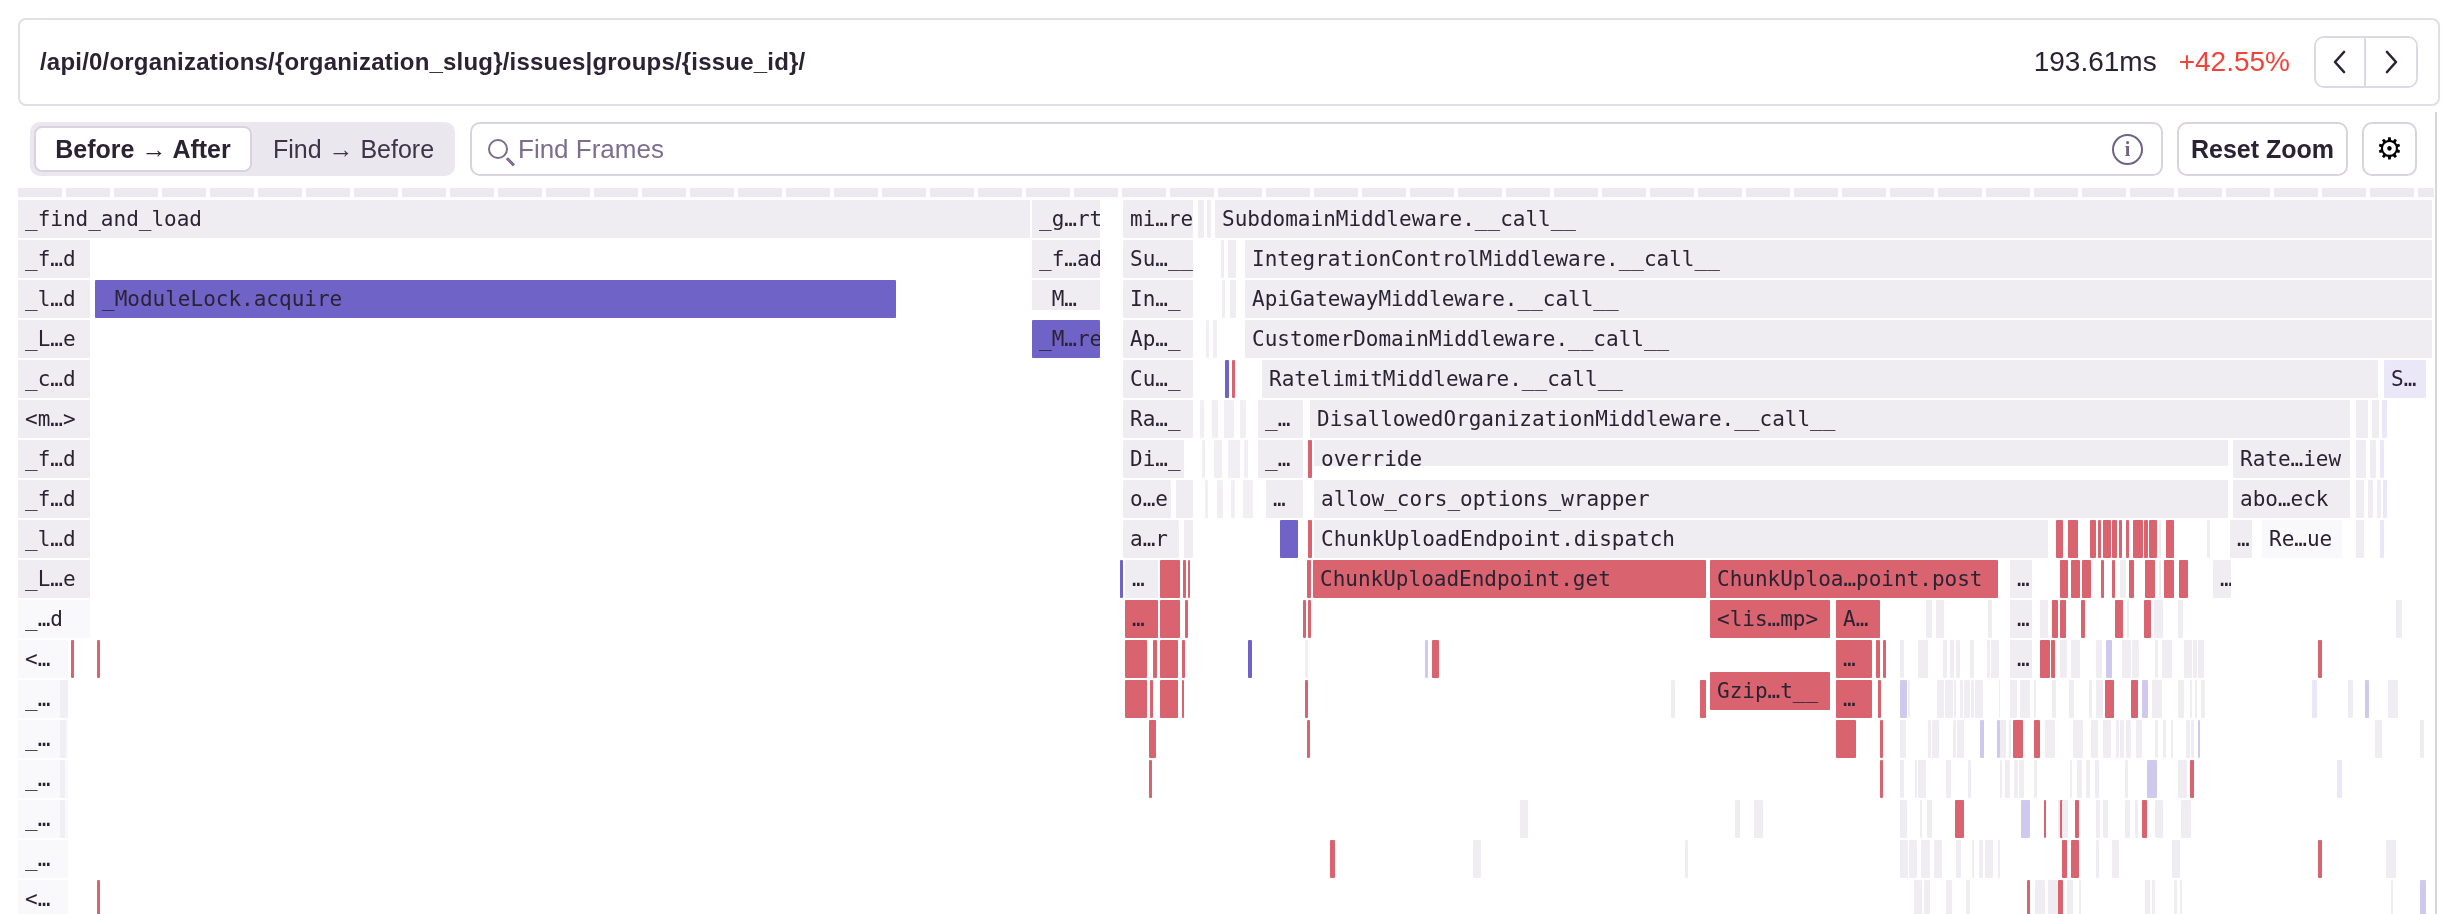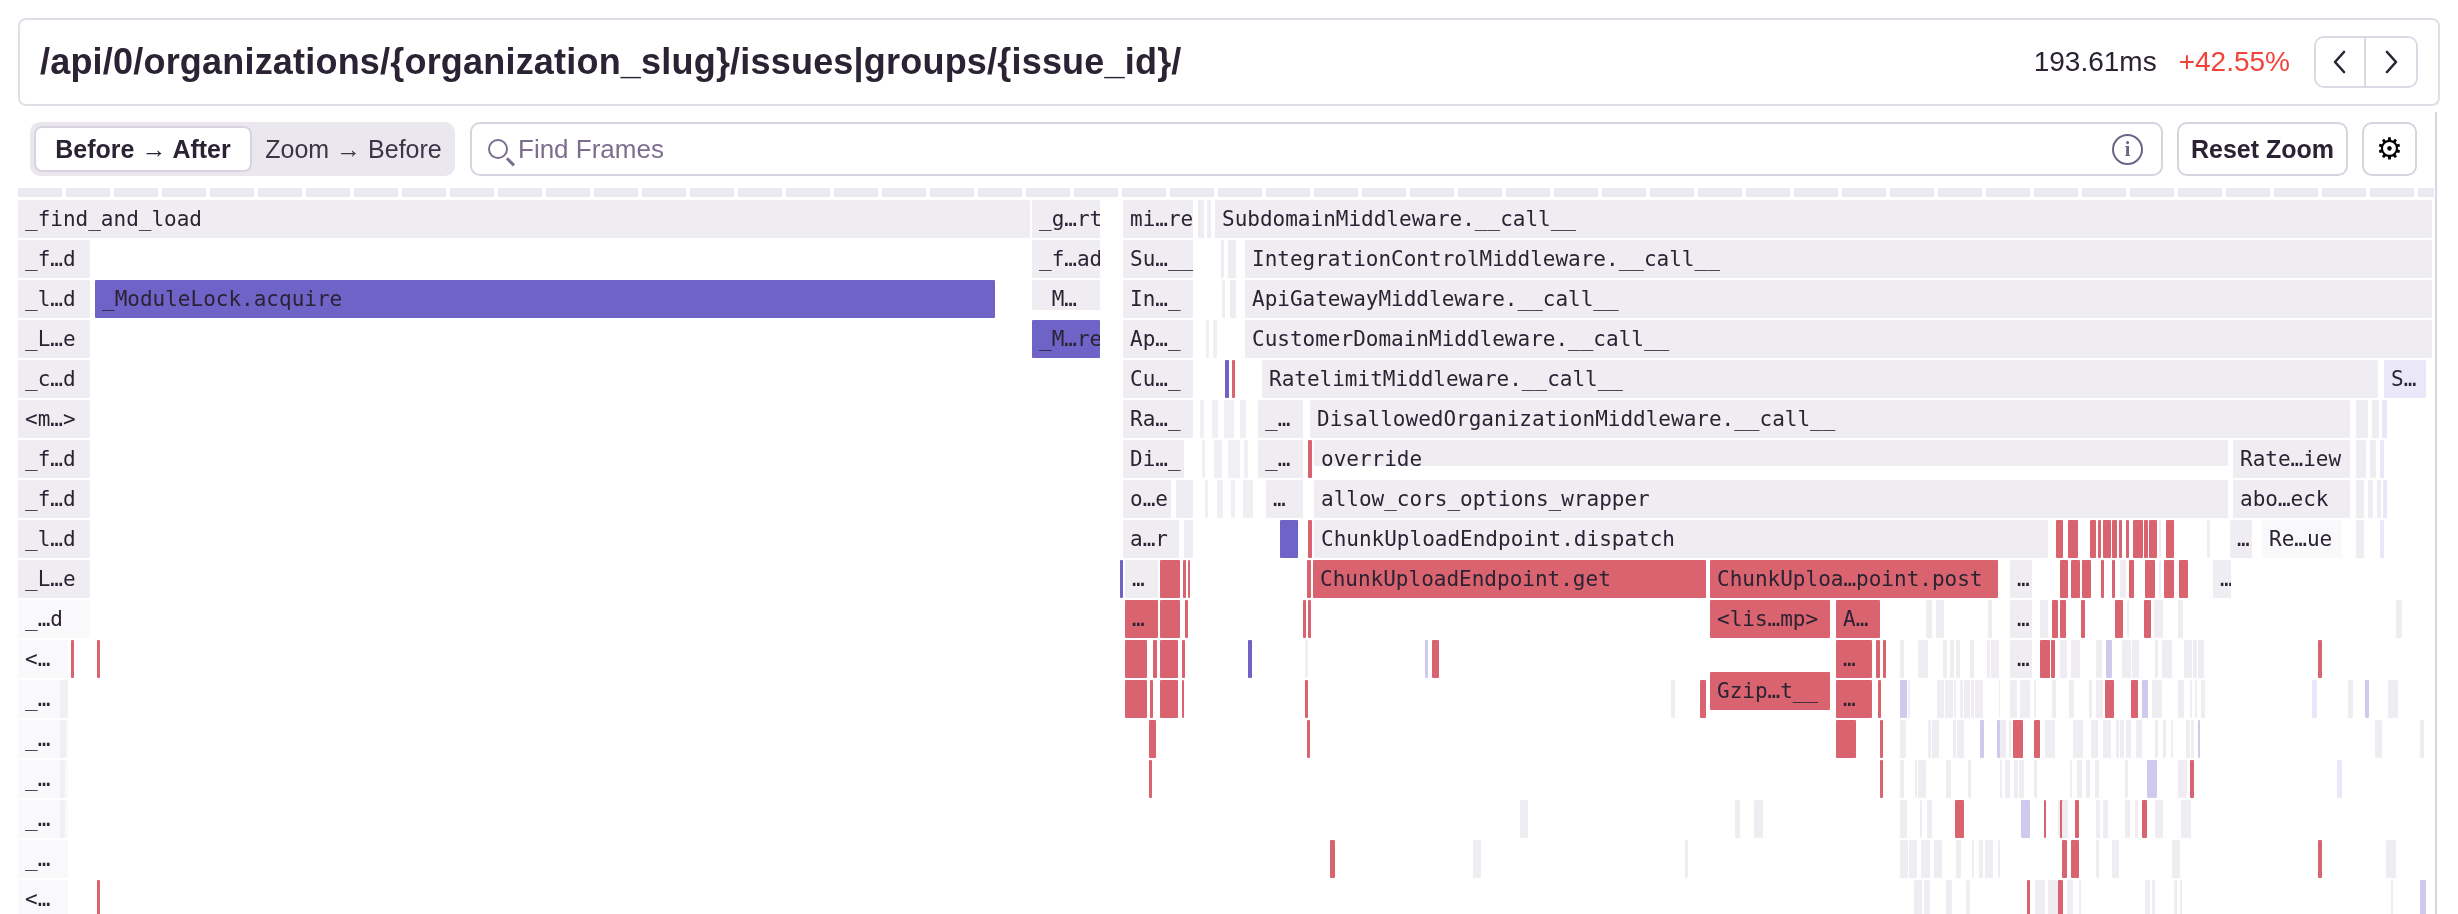--- a/index.html
+++ b/index.html
@@ -4,21 +4,21 @@
 <style>
   * { margin:0; padding:0; box-sizing:border-box; }
   html,body { width:2458px; height:914px; background:#ffffff; overflow:hidden;
               font-family:"Liberation Sans", sans-serif; color:#2b2233; }
   .abs { position:absolute; }
 
   
   #title-bar { left:18px; top:18px; width:2422px; height:88px;
                border:2px solid #e2dee8; border-radius:8px; background:#fff;
                display:flex; align-items:center; }
-  #page-title { margin-left:20px; font-size:36px; font-weight:600; letter-spacing:.2px;
+  #page-title { margin-left:20px; font-size:24px; font-weight:600; letter-spacing:.2px;
                 white-space:nowrap; overflow:hidden; flex:1 1 auto; }
   #duration { font-size:28px; font-weight:400; margin-right:22px; }
   #delta { font-size:28px; margin-right:24px; }
   .pager { display:flex; border:2px solid #dcd8e4; border-radius:10px; overflow:hidden;
            margin-right:20px; background:#fff; }
   .pager button { width:50px; height:48px; background:#fff; border:none; cursor:pointer;
                   display:flex; align-items:center; justify-content:center; }
   .pager button:first-child { border-right:2px solid #dcd8e4; }
 
   
@@ -71,21 +71,21 @@
     <button title="Next">
       <svg width="20" height="26" viewBox="0 0 20 26">
           <path d="M6 3 L15 13 L6 23" fill="none" stroke="#2b2233" stroke-width="2.6" stroke-linecap="round" stroke-linejoin="round"></path>
         </svg>
     </button>
   </div>
 </div>
 
 <div class="abs" id="seg">
   <div id="seg-active">Before → After</div>
-  <div id="seg-inactive">Zoom → Before</div>
+  <div id="seg-inactive">Find → Before</div>
 </div>
 
 <div class="abs" id="search-box">
   <span class="magnifier"></span>
   <span id="search-placeholder">Find Frames</span>
   <span id="info-icon">i</span>
 </div>
 
 <button class="abs" id="reset-zoom">Reset Zoom</button>
 <button class="abs" id="gear-btn"><span>⚙</span></button>
@@ -98,21 +98,21 @@
     <div class="frame nolab" style="left: 1198px; top: 200px; width: 6px; height: 38px; background: rgb(239, 237, 242);"></div>
     <div class="frame nolab" style="left: 1207px; top: 200px; width: 4px; height: 38px; background: rgb(239, 237, 242);"></div>
     <div class="frame" style="left: 1215px; top: 200px; width: 1217px; height: 38px; background: rgb(239, 237, 242);">SubdomainMiddleware.__call__</div>
     <div class="frame" style="left: 18px; top: 240px; width: 72px; height: 38px; background: rgb(239, 237, 242);">_f…d</div>
     <div class="frame" style="left: 1032px; top: 240px; width: 68px; height: 38px; background: rgb(239, 237, 242);">_f…ad</div>
     <div class="frame" style="left: 1123px; top: 240px; width: 70px; height: 38px; background: rgb(239, 237, 242);">Su…__</div>
     <div class="frame nolab" style="left: 1221px; top: 240px; width: 3px; height: 38px; background: rgb(239, 237, 242);"></div>
     <div class="frame nolab" style="left: 1228px; top: 240px; width: 8px; height: 38px; background: rgb(239, 237, 242);"></div>
     <div class="frame" style="left: 1245px; top: 240px; width: 1187px; height: 38px; background: rgb(239, 237, 242);">IntegrationControlMiddleware.__call__</div>
     <div class="frame" style="left: 18px; top: 280px; width: 72px; height: 38px; background: rgb(239, 237, 242);">_l…d</div>
-    <div class="frame" style="left: 95px; top: 280px; width: 900px; height: 38px; background: rgb(111, 99, 200);">_ModuleLock.acquire</div>
+    <div class="frame" style="left: 95px; top: 280px; width: 801px; height: 38px; background: rgb(111, 99, 200);">_ModuleLock.acquire</div>
     <div class="frame" style="left: 1032px; top: 280px; width: 68px; height: 30px; background: rgb(239, 237, 242);">_M…__</div>
     <div class="frame" style="left: 1123px; top: 280px; width: 70px; height: 38px; background: rgb(239, 237, 242);">In…_</div>
     <div class="frame nolab" style="left: 1222px; top: 280px; width: 3px; height: 38px; background: rgb(239, 237, 242);"></div>
     <div class="frame nolab" style="left: 1230px; top: 280px; width: 6px; height: 38px; background: rgb(239, 237, 242);"></div>
     <div class="frame" style="left: 1245px; top: 280px; width: 1187px; height: 38px; background: rgb(239, 237, 242);">ApiGatewayMiddleware.__call__</div>
     <div class="frame" style="left: 18px; top: 320px; width: 72px; height: 38px; background: rgb(239, 237, 242);">_L…e</div>
     <div class="frame" style="left: 1032px; top: 320px; width: 68px; height: 38px; background: rgb(111, 99, 200);">_M…re</div>
     <div class="frame" style="left: 1123px; top: 320px; width: 70px; height: 38px; background: rgb(239, 237, 242);">Ap…_</div>
     <div class="frame nolab" style="left: 1206px; top: 320px; width: 3px; height: 38px; background: rgb(241, 239, 244);"></div>
     <div class="frame nolab" style="left: 1213px; top: 320px; width: 4px; height: 38px; background: rgb(241, 239, 244);"></div>

